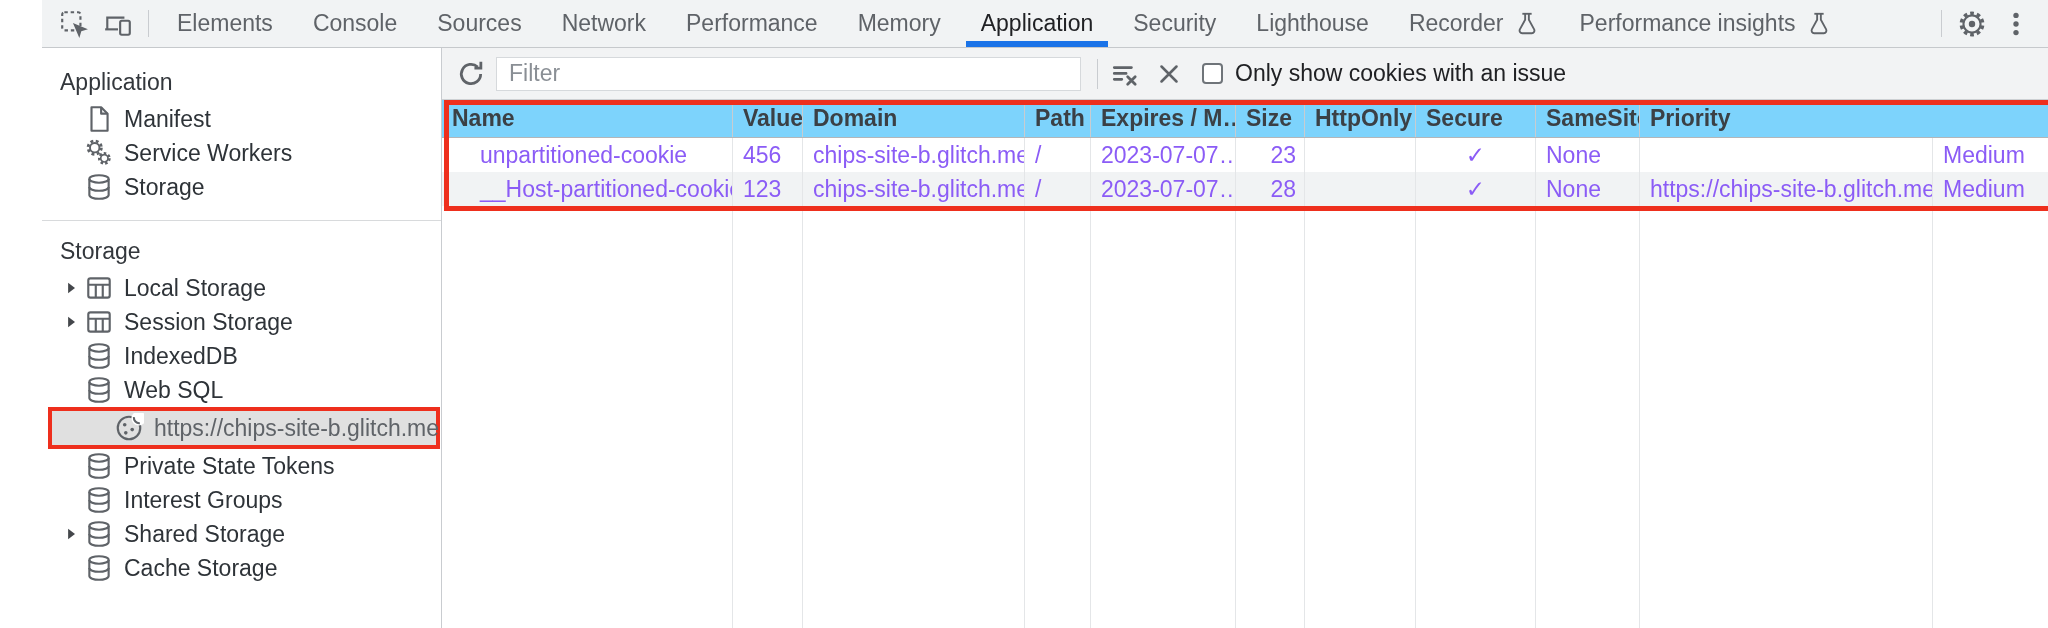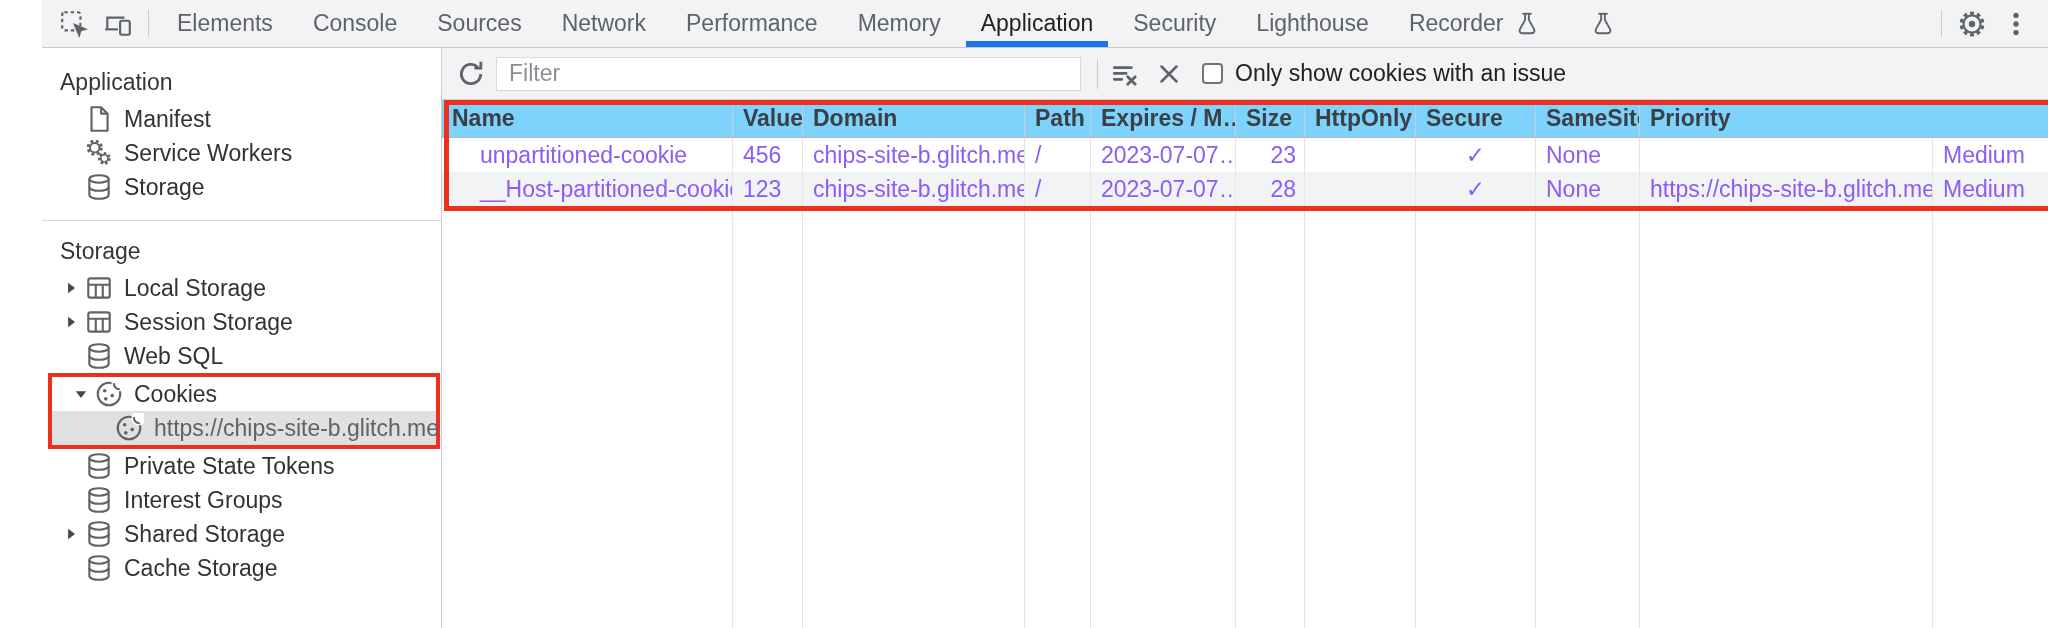--- a/index.html
+++ b/index.html
@@ -112,20 +112,21 @@
       <div class="tab">
         <span class="tlabel">Recorder</span>
         <span class="icon flask">
             <svg viewBox="0 0 28 28" fill="none" stroke="currentColor" stroke-width="2">
               <path d="M9 3 h10"></path>
               <path d="M12 3 v6.5 L6.3 19.8 c-.9 1.9 .4 4.2 2.5 4.2 h10.4 c2.1 0 3.4 -2.3 2.5 -4.2 L16 9.5 V3"></path>
             </svg>
           </span>
       </div>
       <div class="tab">
+        <span class="tlabel">Performance insights</span>
         <span class="icon flask">
             <svg viewBox="0 0 28 28" fill="none" stroke="currentColor" stroke-width="2">
               <path d="M9 3 h10"></path>
               <path d="M12 3 v6.5 L6.3 19.8 c-.9 1.9 .4 4.2 2.5 4.2 h10.4 c2.1 0 3.4 -2.3 2.5 -4.2 L16 9.5 V3"></path>
             </svg>
           </span>
       </div>
     </div>
 
     <div class="tab-right">
@@ -234,42 +235,35 @@
       </div>
       <div class="side-item">
         <span class="arrow"></span>
         <span class="slot icon">
             <svg viewBox="0 0 28 28" fill="none" stroke="currentColor" stroke-width="2">
               <ellipse cx="14" cy="6.5" rx="9" ry="3.5"></ellipse>
               <path d="M5 6.5 v15 c0 1.9 4 3.5 9 3.5 s9 -1.6 9 -3.5 v-15"></path>
               <path d="M5 14 c0 1.9 4 3.5 9 3.5 s9 -1.6 9 -3.5"></path>
             </svg>
           </span>
+        <span class="label">IndexedDB</span>
+      </div>
+      <div class="side-item">
+        <span class="arrow"></span>
+        <span class="slot icon">
+            <svg viewBox="0 0 28 28" fill="none" stroke="currentColor" stroke-width="2">
+              <ellipse cx="14" cy="6.5" rx="9" ry="3.5"></ellipse>
+              <path d="M5 6.5 v15 c0 1.9 4 3.5 9 3.5 s9 -1.6 9 -3.5 v-15"></path>
+              <path d="M5 14 c0 1.9 4 3.5 9 3.5 s9 -1.6 9 -3.5"></path>
+            </svg>
+          </span>
         <span class="label">Web SQL</span>
       </div>
 
       <div class="red-box">
-        <div class="side-item">
-          <span class="arrow icon">
-              <svg viewBox="0 0 28 28" fill="currentColor">
-                <path d="M5 9 L14 21 L23 9 Z"></path>
-              </svg>
-            </span>
-          <span class="slot icon">
-              <svg viewBox="0 0 28 28" fill="none" stroke="currentColor" stroke-width="2">
-                <circle cx="14" cy="14" r="10.5"></circle>
-                <circle cx="23" cy="5" r="5.2" fill="#ffffff" stroke="#ffffff" stroke-width="3"></circle>
-                <path d="M18.6 3.9 a5 5 0 0 0 5.5 5.6" stroke-width="2"></path>
-                <circle cx="10" cy="11" r="1.7" fill="currentColor" stroke="none"></circle>
-                <circle cx="17" cy="15.5" r="1.7" fill="currentColor" stroke="none"></circle>
-                <circle cx="11" cy="18.5" r="1.7" fill="currentColor" stroke="none"></circle>
-              </svg>
-            </span>
-          <span class="label">Cookies</span>
-        </div>
         <div class="side-item child selected">
           <span class="slot icon">
               <svg viewBox="0 0 28 28" fill="none" stroke="currentColor" stroke-width="2">
                 <circle cx="14" cy="14" r="10.5"></circle>
                 <circle cx="23" cy="5" r="5.2" fill="#ffffff" stroke="#ffffff" stroke-width="3"></circle>
                 <path d="M18.6 3.9 a5 5 0 0 0 5.5 5.6" stroke-width="2"></path>
                 <circle cx="10" cy="11" r="1.7" fill="currentColor" stroke="none"></circle>
                 <circle cx="17" cy="15.5" r="1.7" fill="currentColor" stroke="none"></circle>
                 <circle cx="11" cy="18.5" r="1.7" fill="currentColor" stroke="none"></circle>
               </svg>

